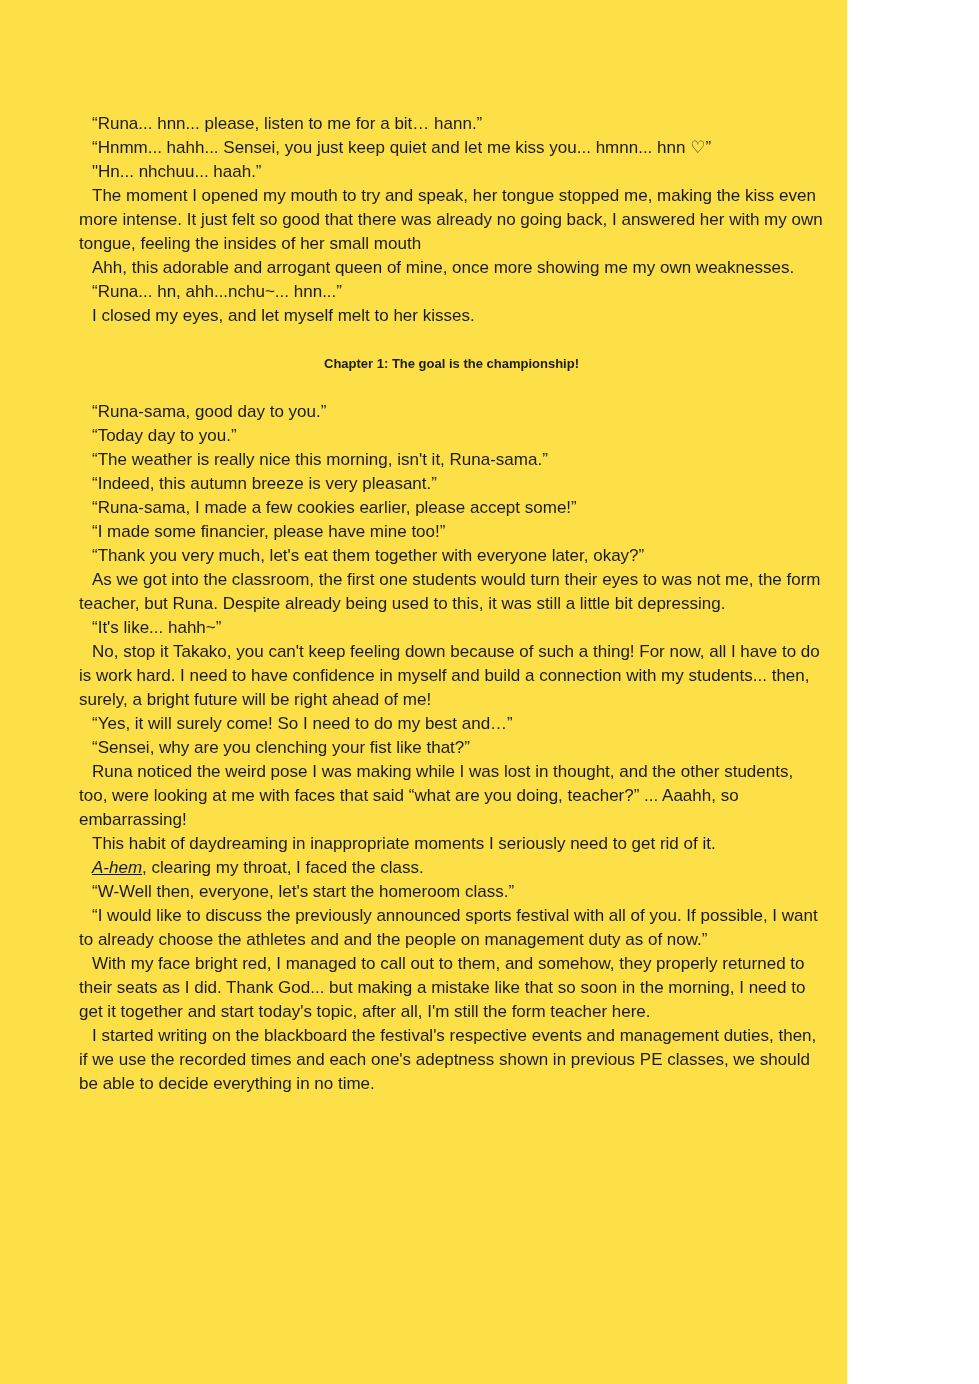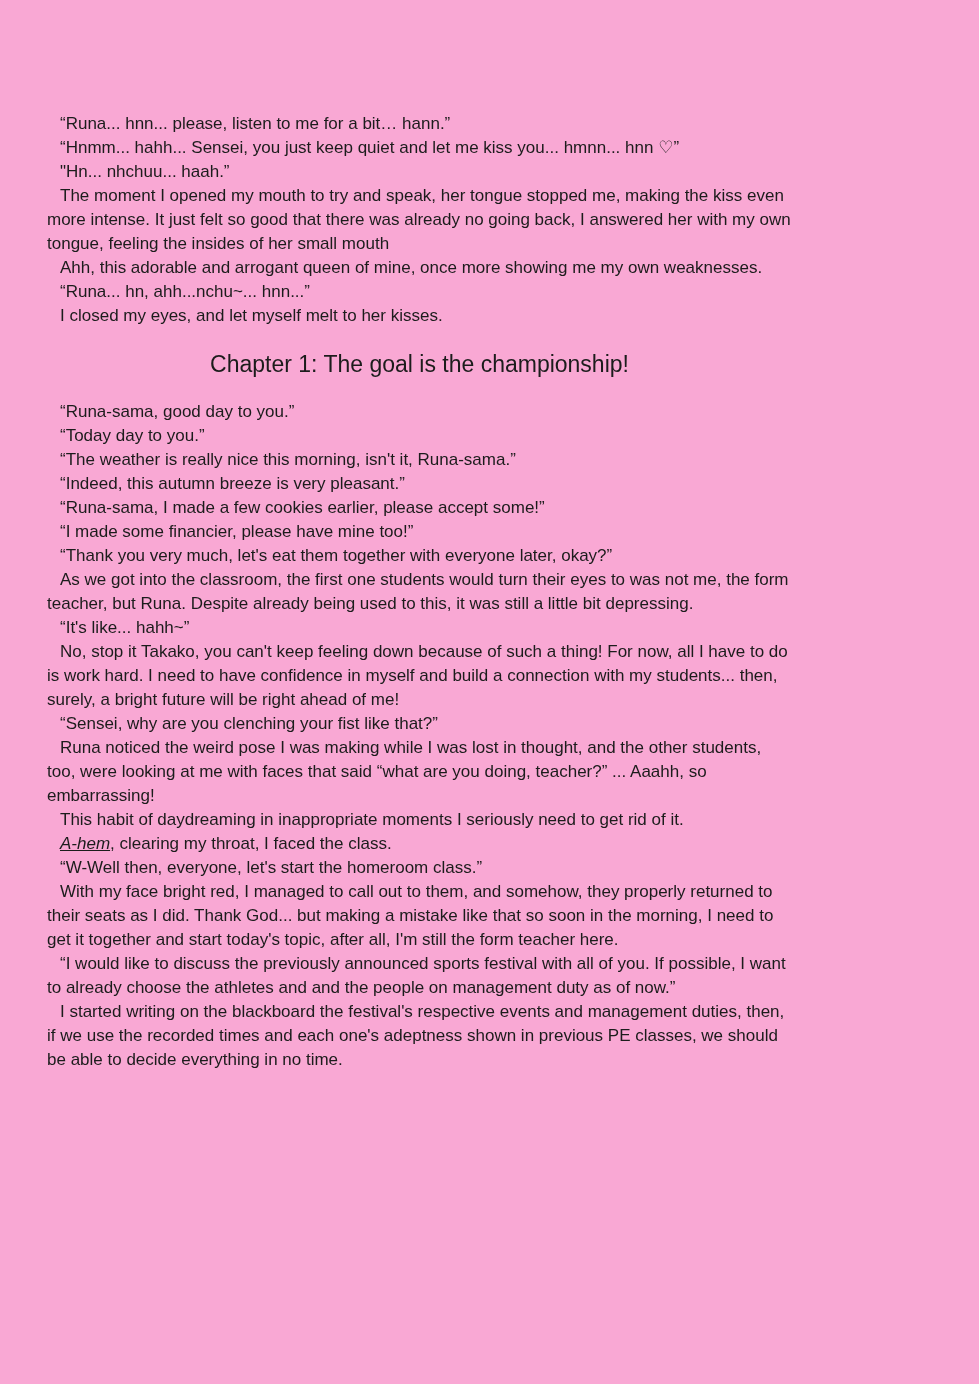--- a/index.html
+++ b/index.html
@@ -9,40 +9,40 @@
   }
   body {
     width: 979px;
     height: 1384px;
     font-family: "Liberation Sans", "DejaVu Sans", sans-serif;
     color: #1c1c1c;
     overflow: hidden;
   }
   .page {
     box-sizing: border-box;
-    width: 979px;
+    width: 847px;
     height: 1384px;
-    padding: 112px 117px 0 47px;
-    background: #f9a8d4;
+    padding: 112px 117px 0 79px;
+    background: #fde047;
   }
   .content {
     width: 745px;
     font-size: 17px;
     line-height: 24px;
   }
   .content p.paragraph {
     margin: 0;
     text-indent: 13px;
     font-weight: 400;
   }
   .content h2.heading {
     margin: 24px 0;
-    font-size: 23px;
+    font-size: 13px;
     line-height: 24px;
-    font-weight: 400;
+    font-weight: 700;
     text-align: center;
     text-indent: 0;
   }
   .content em {
     font-style: italic;
     text-decoration: underline;
   }
 </style>
 </head>
 <body style="color: rgb(28, 28, 28); background: rgb(255, 255, 255);">
@@ -60,22 +60,23 @@
       <p class="paragraph">“Runa-sama, good day to you.”</p>
       <p class="paragraph">“Today day to you.”</p>
       <p class="paragraph">“The weather is really nice this morning, isn't it, Runa-sama.”</p>
       <p class="paragraph">“Indeed, this autumn breeze is very pleasant.”</p>
       <p class="paragraph">“Runa-sama, I made a few cookies earlier, please accept some!”</p>
       <p class="paragraph">“I made some financier, please have mine too!”</p>
       <p class="paragraph">“Thank you very much, let's eat them together with everyone later, okay?”</p>
       <p class="paragraph">As we got into the classroom, the first one students would turn their eyes to was not me, the form teacher, but Runa. Despite already being used to this, it was still a little bit depressing.</p>
       <p class="paragraph">“It's like... hahh~”</p>
       <p class="paragraph">No, stop it Takako, you can't keep feeling down because of such a thing! For now, all I have to do is work hard. I need to have confidence in myself and build a connection with my students... then, surely, a bright future will be right ahead of me!</p>
+      <p class="paragraph">“Yes, it will surely come! So I need to do my best and…”</p>
       <p class="paragraph">“Sensei, why are you clenching your fist like that?”</p>
       <p class="paragraph">Runa noticed the weird pose I was making while I was lost in thought, and the other students, too, were looking at me with faces that said “what are you doing, teacher?” ... Aaahh, so embarrassing!</p>
       <p class="paragraph">This habit of daydreaming in inappropriate moments I seriously need to get rid of it.</p>
       <p class="paragraph"><em>A-hem</em>, clearing my throat, I faced the class.</p>
       <p class="paragraph">“W-Well then, everyone, let's start the homeroom class.”</p>
+      <p class="paragraph">“I would like to discuss the previously announced sports festival with all of you. If possible, I want to already choose the athletes and and the people on management duty as of now.”</p>
       <p class="paragraph">With my face bright red, I managed to call out to them, and somehow, they properly returned to their seats as I did. Thank God... but making a mistake like that so soon in the morning, I need to get it together and start today's topic, after all, I'm still the form teacher here.</p>
-      <p class="paragraph">“I would like to discuss the previously announced sports festival with all of you. If possible, I want to already choose the athletes and and the people on management duty as of now.”</p>
       <p class="paragraph">I started writing on the blackboard the festival's respective events and management duties, then, if we use the recorded times and each one's adeptness shown in previous PE classes, we should be able to decide everything in no time.</p>
     </div>
 </div>
 
 </body></html>

